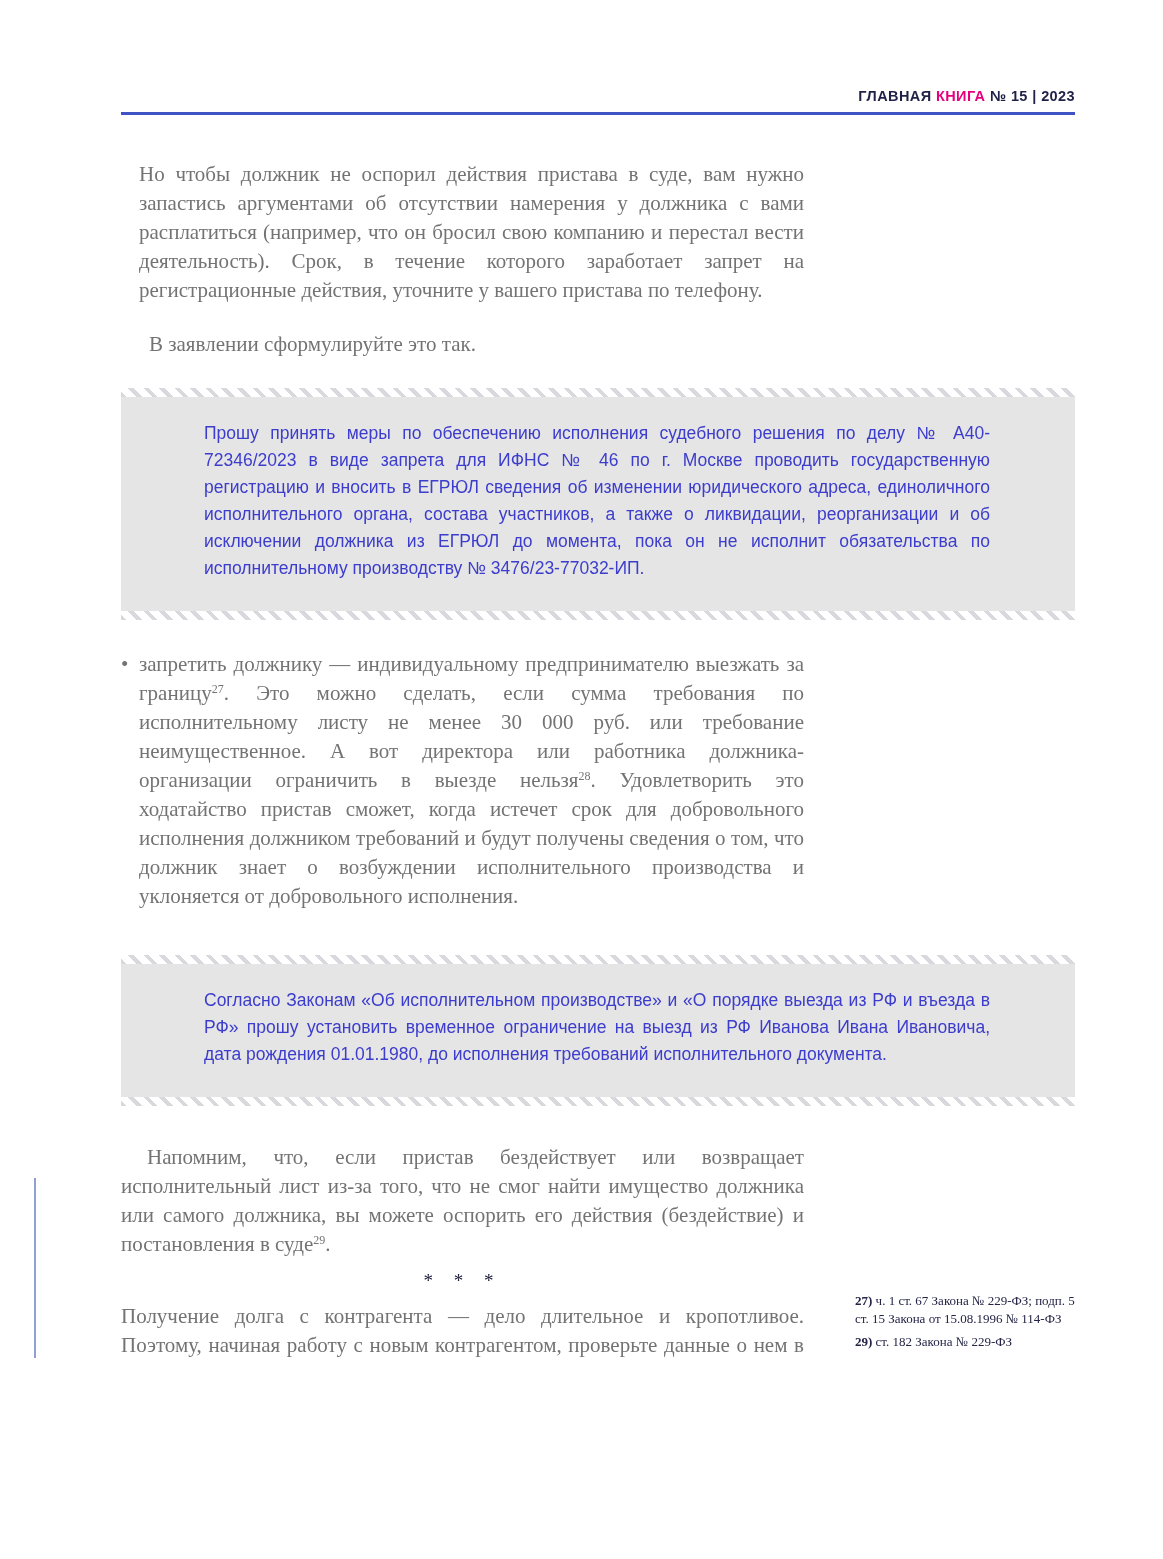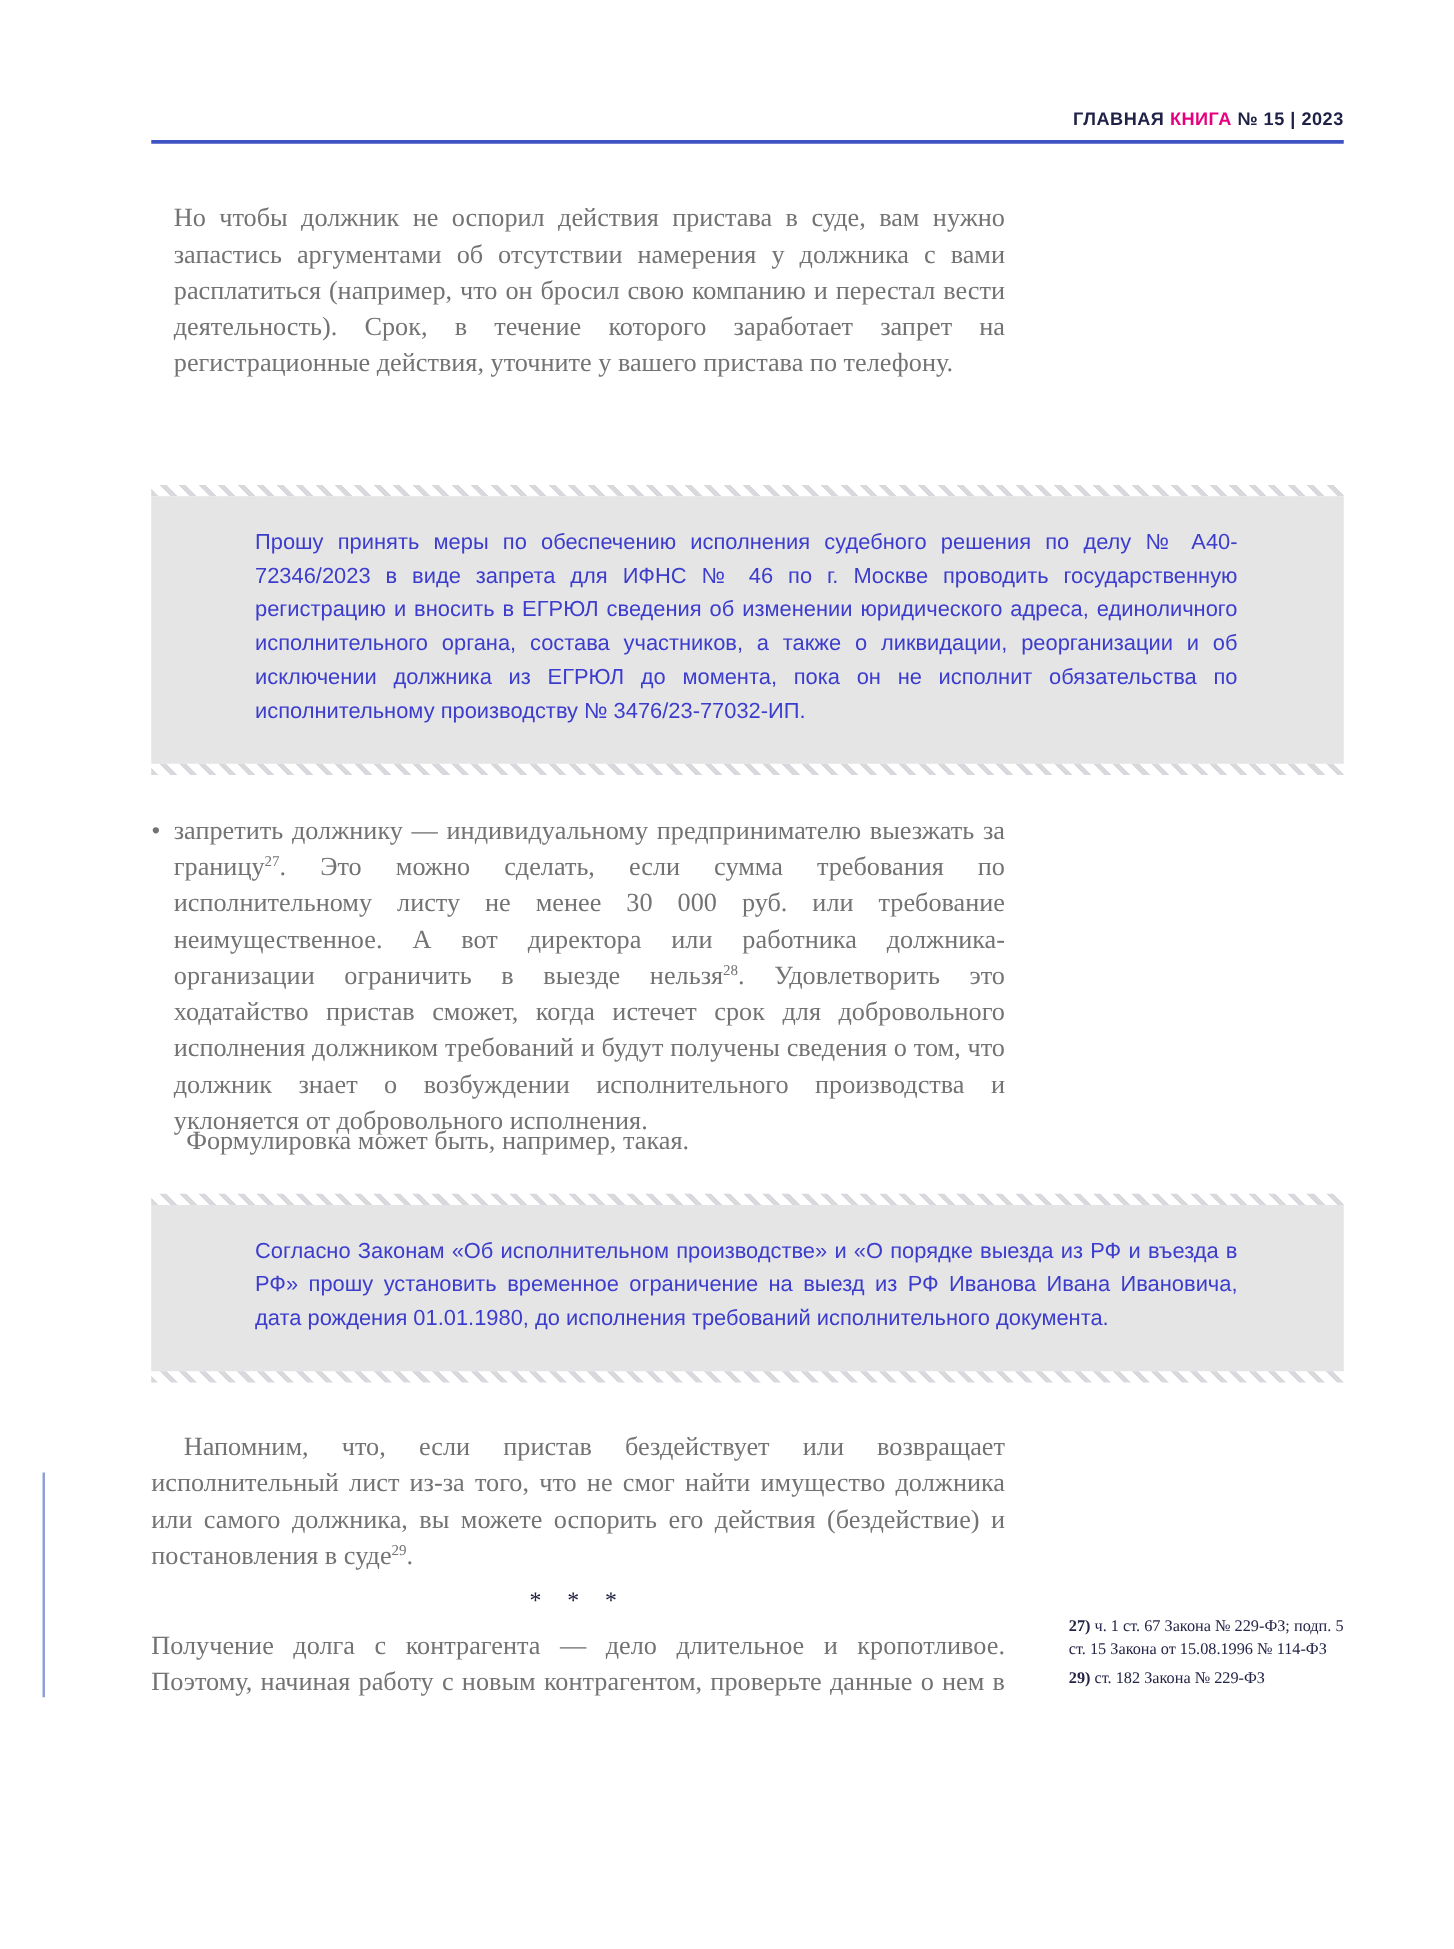--- a/index.html
+++ b/index.html
@@ -126,32 +126,32 @@
 
   <div class="header">
     <span>ГЛАВНАЯ</span>
     <span class="brand-magenta">КНИГА</span>
     <span>№ 15 | 2023</span>
   </div>
   <div class="rule"></div>
 
   <div class="para list-indent" style="top:160px">Но чтобы должник не оспорил действия пристава в суде, вам нужно запастись аргументами об отсутствии намерения у должника с вами расплатиться (например, что он бросил свою компанию и перестал вести деятельность). Срок, в течение которого заработает запрет на регистрационные действия, уточните у вашего пристава по телефону.</div>
 
+  <div class="para list-indent first-indent-sm" style="top:330px">В заявлении сформулируйте это так.</div>
 
   <div class="quote" style="top:388px">
     <div class="tear"></div>
     <div class="quote-body">Прошу принять меры по обеспечению исполнения судебного решения по делу № А40-72346/2023 в виде запрета для ИФНС № 46 по г. Москве проводить государственную регистрацию и вносить в ЕГРЮЛ сведения об изменении юридического адреса, единоличного исполнительного органа, состава участников, а также о ликвидации, реорганизации и об исключении должника из ЕГРЮЛ до момента, пока он не исполнит обязательства по исполнительному производству № 3476/23-77032-ИП.</div>
     <div class="tear"></div>
   </div>
 
   <div class="para bullet-para" style="top:650px">
     <span class="bullet-marker">•</span><span>запретить должнику — индивидуальному предпринимателю выезжать за границу</span><sup class="ref">27</sup><span>. Это можно сделать, если сумма требования по исполнительному листу не менее 30 000 руб. или требование неимущественное. А вот директора или работника должника-организации ограничить в выезде нельзя</span><sup class="ref">28</sup><span>. Удовлетворить это ходатайство пристав сможет, когда истечет срок для добровольного исполнения должником требований и будут получены сведения о том, что должник знает о возбуждении исполнительного производства и уклоняется от добровольного исполнения.</span>
   </div>
 
-  <div class="para list-indent first-indent-sm" style="top:898px">Формулировка может быть, например, такая.</div>
 
   <div class="quote" style="top:955px">
     <div class="tear"></div>
     <div class="quote-body">Согласно Законам «Об исполнительном производстве» и «О порядке выезда из РФ и въезда в РФ» прошу установить временное ограничение на выезд из РФ Иванова Ивана Ивановича, дата рождения 01.01.1980, до исполнения требований исполнительного документа.</div>
     <div class="tear"></div>
   </div>
 
   <div class="para first-indent" style="top:1143px">
     <span>Напомним, что, если пристав бездействует или возвращает исполнительный лист из-за того, что не смог найти имущество должника или самого должника, вы можете оспорить его действия (бездействие) и постановления в суде</span><sup class="ref">29</sup><span>.</span>
   </div>

